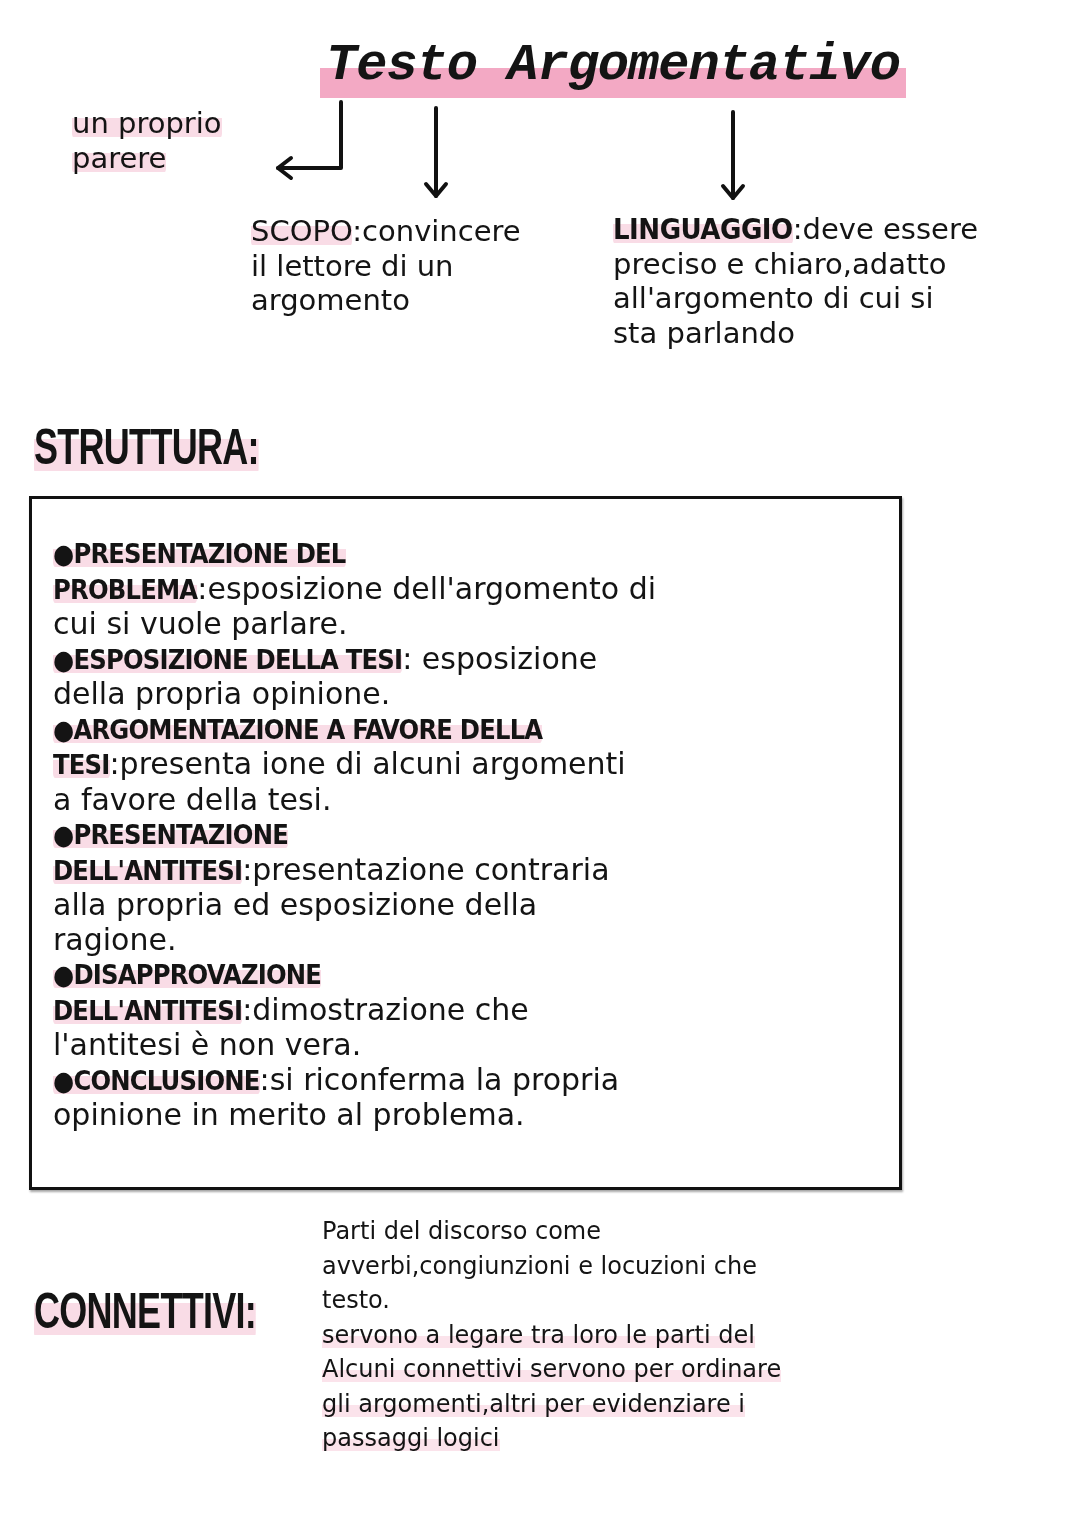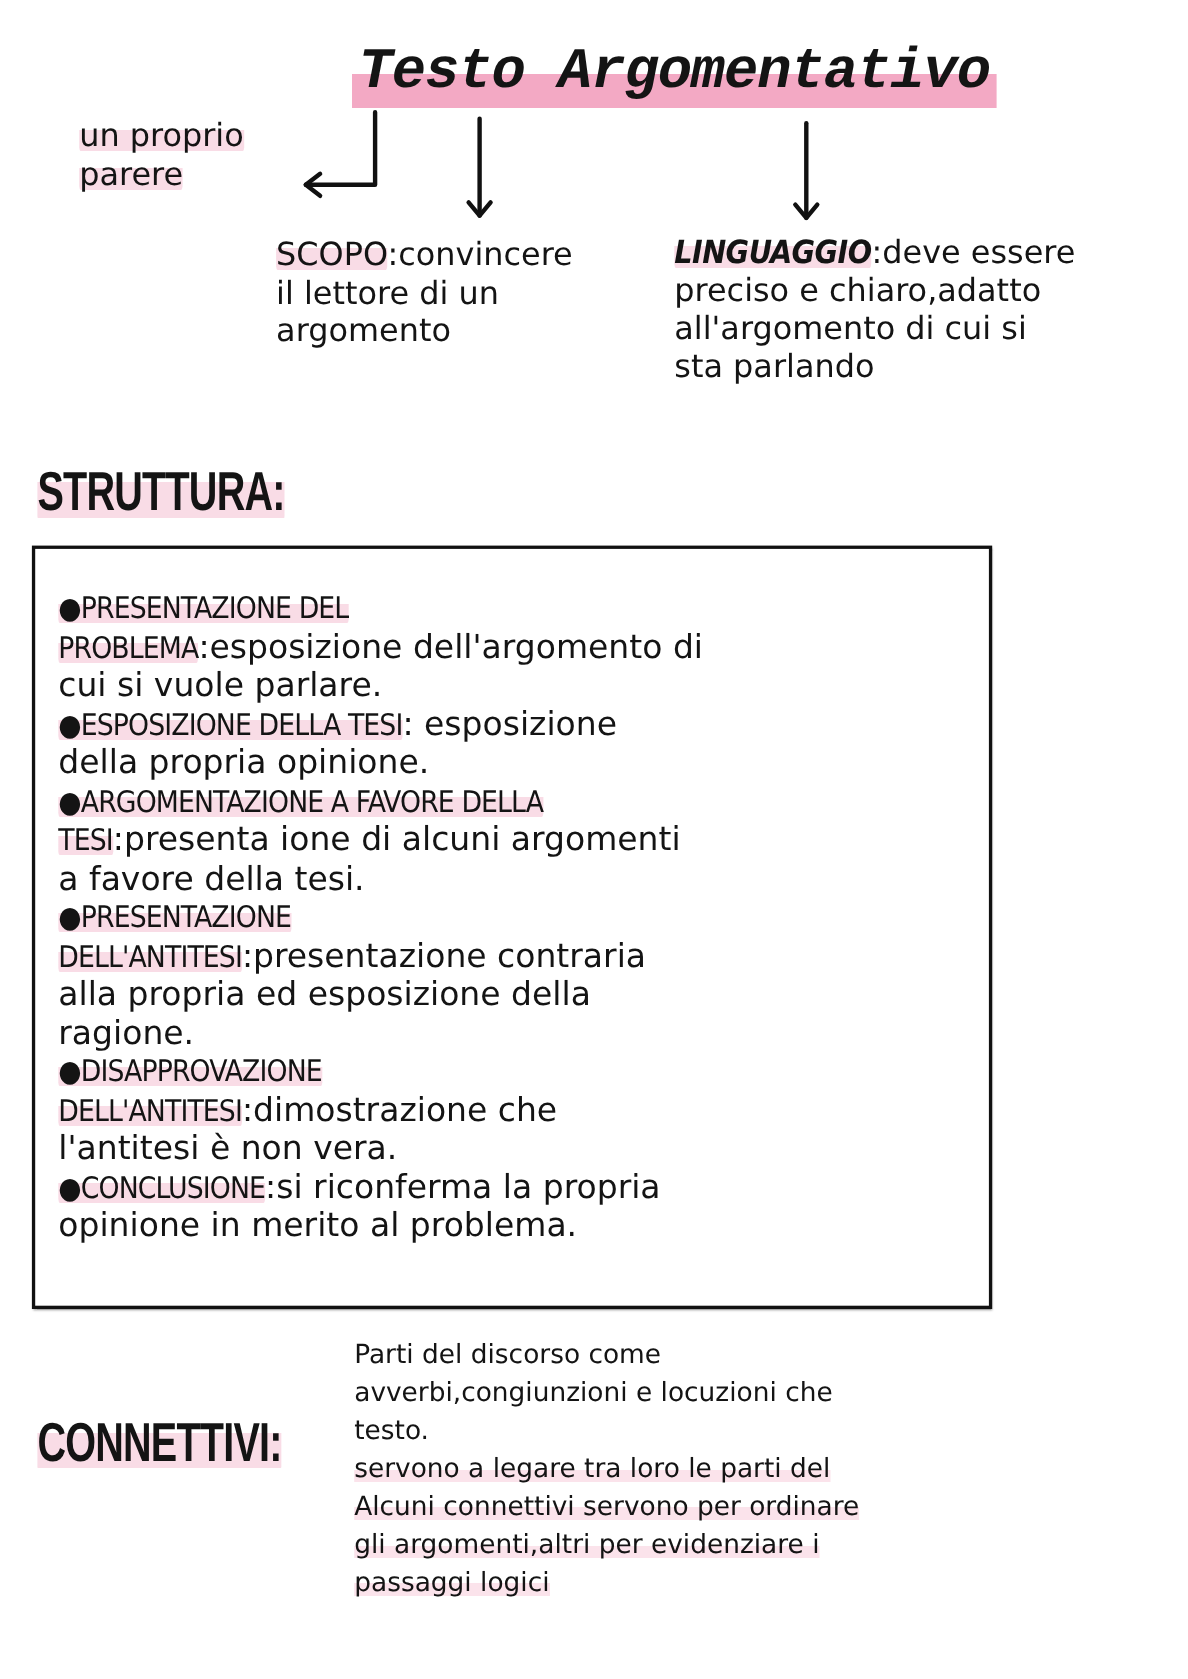--- a/index.html
+++ b/index.html
@@ -8,28 +8,28 @@
   .hl-strong { background: linear-gradient(to bottom, transparent 52%, #f3a9c4 52%, #f3a9c4 90%, transparent 90%); }
   .hl { background: linear-gradient(to bottom, transparent 35%, #f9dce6 35%, #f9dce6 92%, transparent 92%); border-radius: 6px; }
   .hl-line { background: linear-gradient(to bottom, transparent 55%, #fbe3eb 55%, #fbe3eb 95%, transparent 95%); }
 
   .title { left: 284px; top: 26px; font-family: Liberation Mono, monospace; font-style: italic; font-weight: bold; font-size: 52px; letter-spacing: -1px; line-height: 80px; padding: 0 6px; margin-left: 36px; }
 
   .note { font-size: 29px; line-height: 34.5px; }
   .left-note { left: 72px; top: 106px; width: 200px; }
   .scopo { left: 251px; top: 214px; width: 330px; }
   .lingua { left: 613px; top: 212px; width: 420px; }
-  .bold-caps { font-family: "DejaVu Sans Condensed", "DejaVu Sans", sans-serif; font-weight: bold; font-stretch: condensed; letter-spacing: -0.5px; font-style: italic; }
+  .bold-caps { font-family: "DejaVu Sans Condensed", "DejaVu Sans", sans-serif; font-weight: bold; font-stretch: condensed; letter-spacing: -0.5px; }
 
   .section-head { font-family: "Liberation Sans", sans-serif; font-weight: bold; font-size: 50px; transform: scaleX(0.72); transform-origin: left center; letter-spacing: -1px; }
   .struttura { left: 34px; top: 418px; }
 
   .box { left: 29px; top: 496px; width: 867px; height: 688px; border: 3px solid #111; box-shadow: 1px 2px 2px rgba(0,0,0,0.35); }
   .box-body { left: 53px; top: 536px; width: 700px; font-size: 30px; line-height: 34.5px; }
-  .box-body .item-head { font-size: 27px; font-weight: normal; font-stretch: condensed; letter-spacing: -0.8px; margin-top: 16px; }
+  .box-body .item-head { font-size: 27px; font-weight: bold; font-stretch: condensed; letter-spacing: -0.8px; margin-top: 16px; }
   .box-body .line { display: block; white-space: nowrap; }
 
   .connettivi { left: 34px; top: 1282px; }
   .conn-text { left: 277px; top: 1214px; width: 700px; font-size: 24px; line-height: 34.5px; margin-left: 45px; }
   .conn-text .line { display: block; white-space: nowrap; }
 
   svg.arrows { position: absolute; left: 0; top: 0; }
 </style>
 </head>
 <body>

